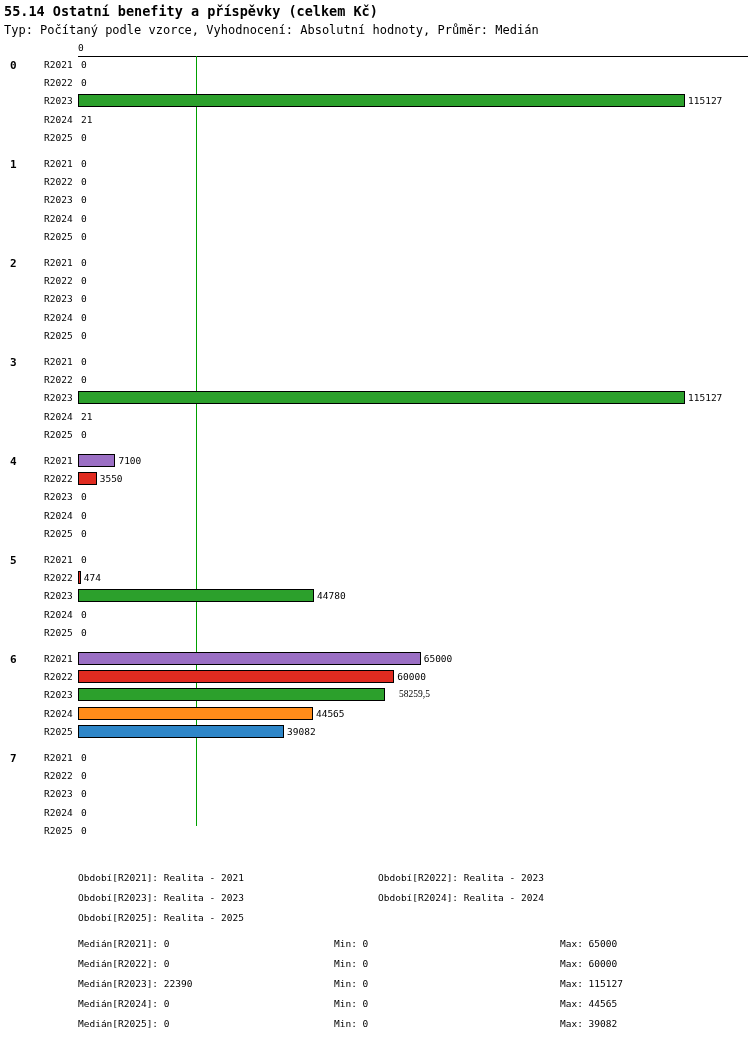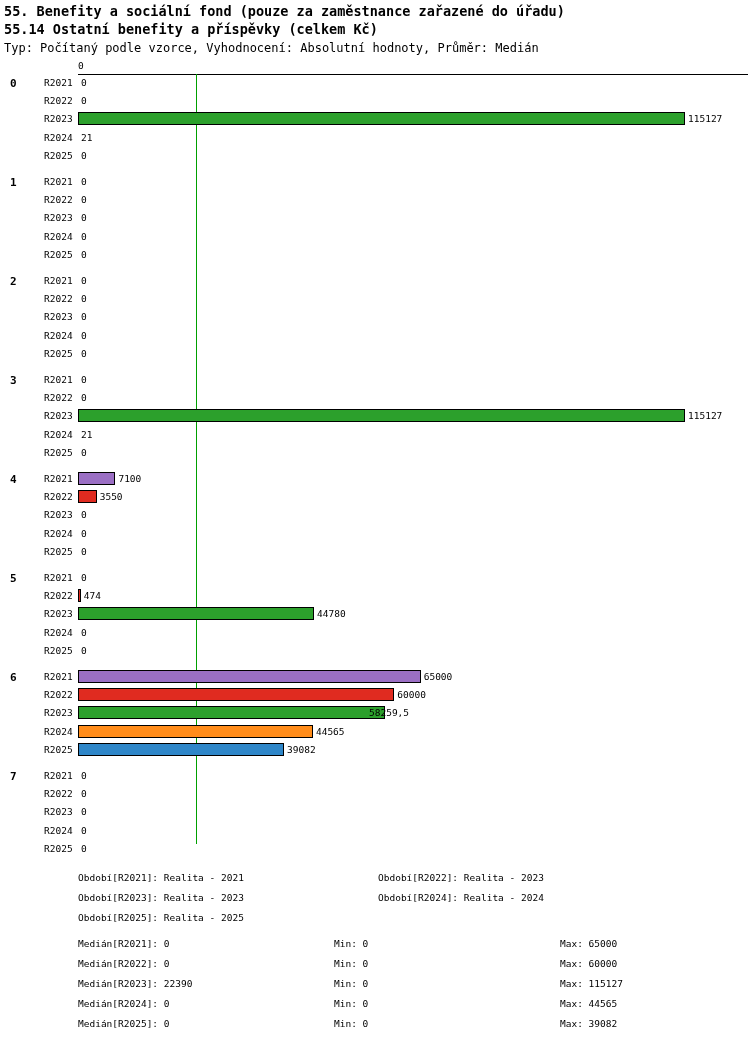--- a/index.html
+++ b/index.html
@@ -120,21 +120,20 @@
   .fcol1 { position: absolute; left: 78px; }
   .fcol2 { position: absolute; left: 378px; }
   .scol1 { position: absolute; left: 78px; }
   .scol2 { position: absolute; left: 334px; }
   .scol3 { position: absolute; left: 560px; }
 </style>
 </head>
 <body>
 
 <div class="title-block">
-  <div class="title1">55. Benefity a sociální fond (pouze za zaměstnance zařazené do úřadu)</div>
   <div class="title2">55.14 Ostatní benefity a příspěvky (celkem Kč)</div>
   <div class="subtitle">Typ: Počítaný podle vzorce, Vyhodnocení: Absolutní hodnoty, Průměr: Medián</div>
 </div>
 
 <div class="chart">
   <div class="axis-label-zero">0</div>
   <div class="axis-top-line"></div>
   <div class="plot" id="plot">
     <div class="median-line" id="median-line" style="left: 196.05px;"></div>
   <div class="group" style="position: absolute; left: 0px; top: 0px; width: 750px; height: 91px;">
@@ -289,21 +288,21 @@
           <div class="bar-value" style="left: 423.708px; text-align: center;">65000</div>
         </div>
         <div class="row">
           <div class="row-label">R2022</div>
           <div class="bar" style="width: 316.346px; background: rgb(224, 43, 32);"></div>
           <div class="bar-value" style="left: 397.346px;">60000</div>
         </div>
         <div class="row">
           <div class="row-label">R2023</div>
           <div class="bar" style="width: 307.17px; background: rgb(44, 160, 44);"></div>
-          <div class="bar-value" style="left: 369px;">58259,5</div>
+          <div class="bar-value" style="left: 399px; font-family: Liberation Serif, serif;">58259,5</div>
         </div>
         <div class="row">
           <div class="row-label">R2024</div>
           <div class="bar" style="width: 234.966px; background: rgb(255, 140, 26);"></div>
           <div class="bar-value" style="left: 315.966px;">44565</div>
         </div>
         <div class="row">
           <div class="row-label">R2025</div>
           <div class="bar" style="width: 206.057px; background: rgb(46, 134, 200);"></div>
           <div class="bar-value" style="left: 287.057px;">39082</div>

